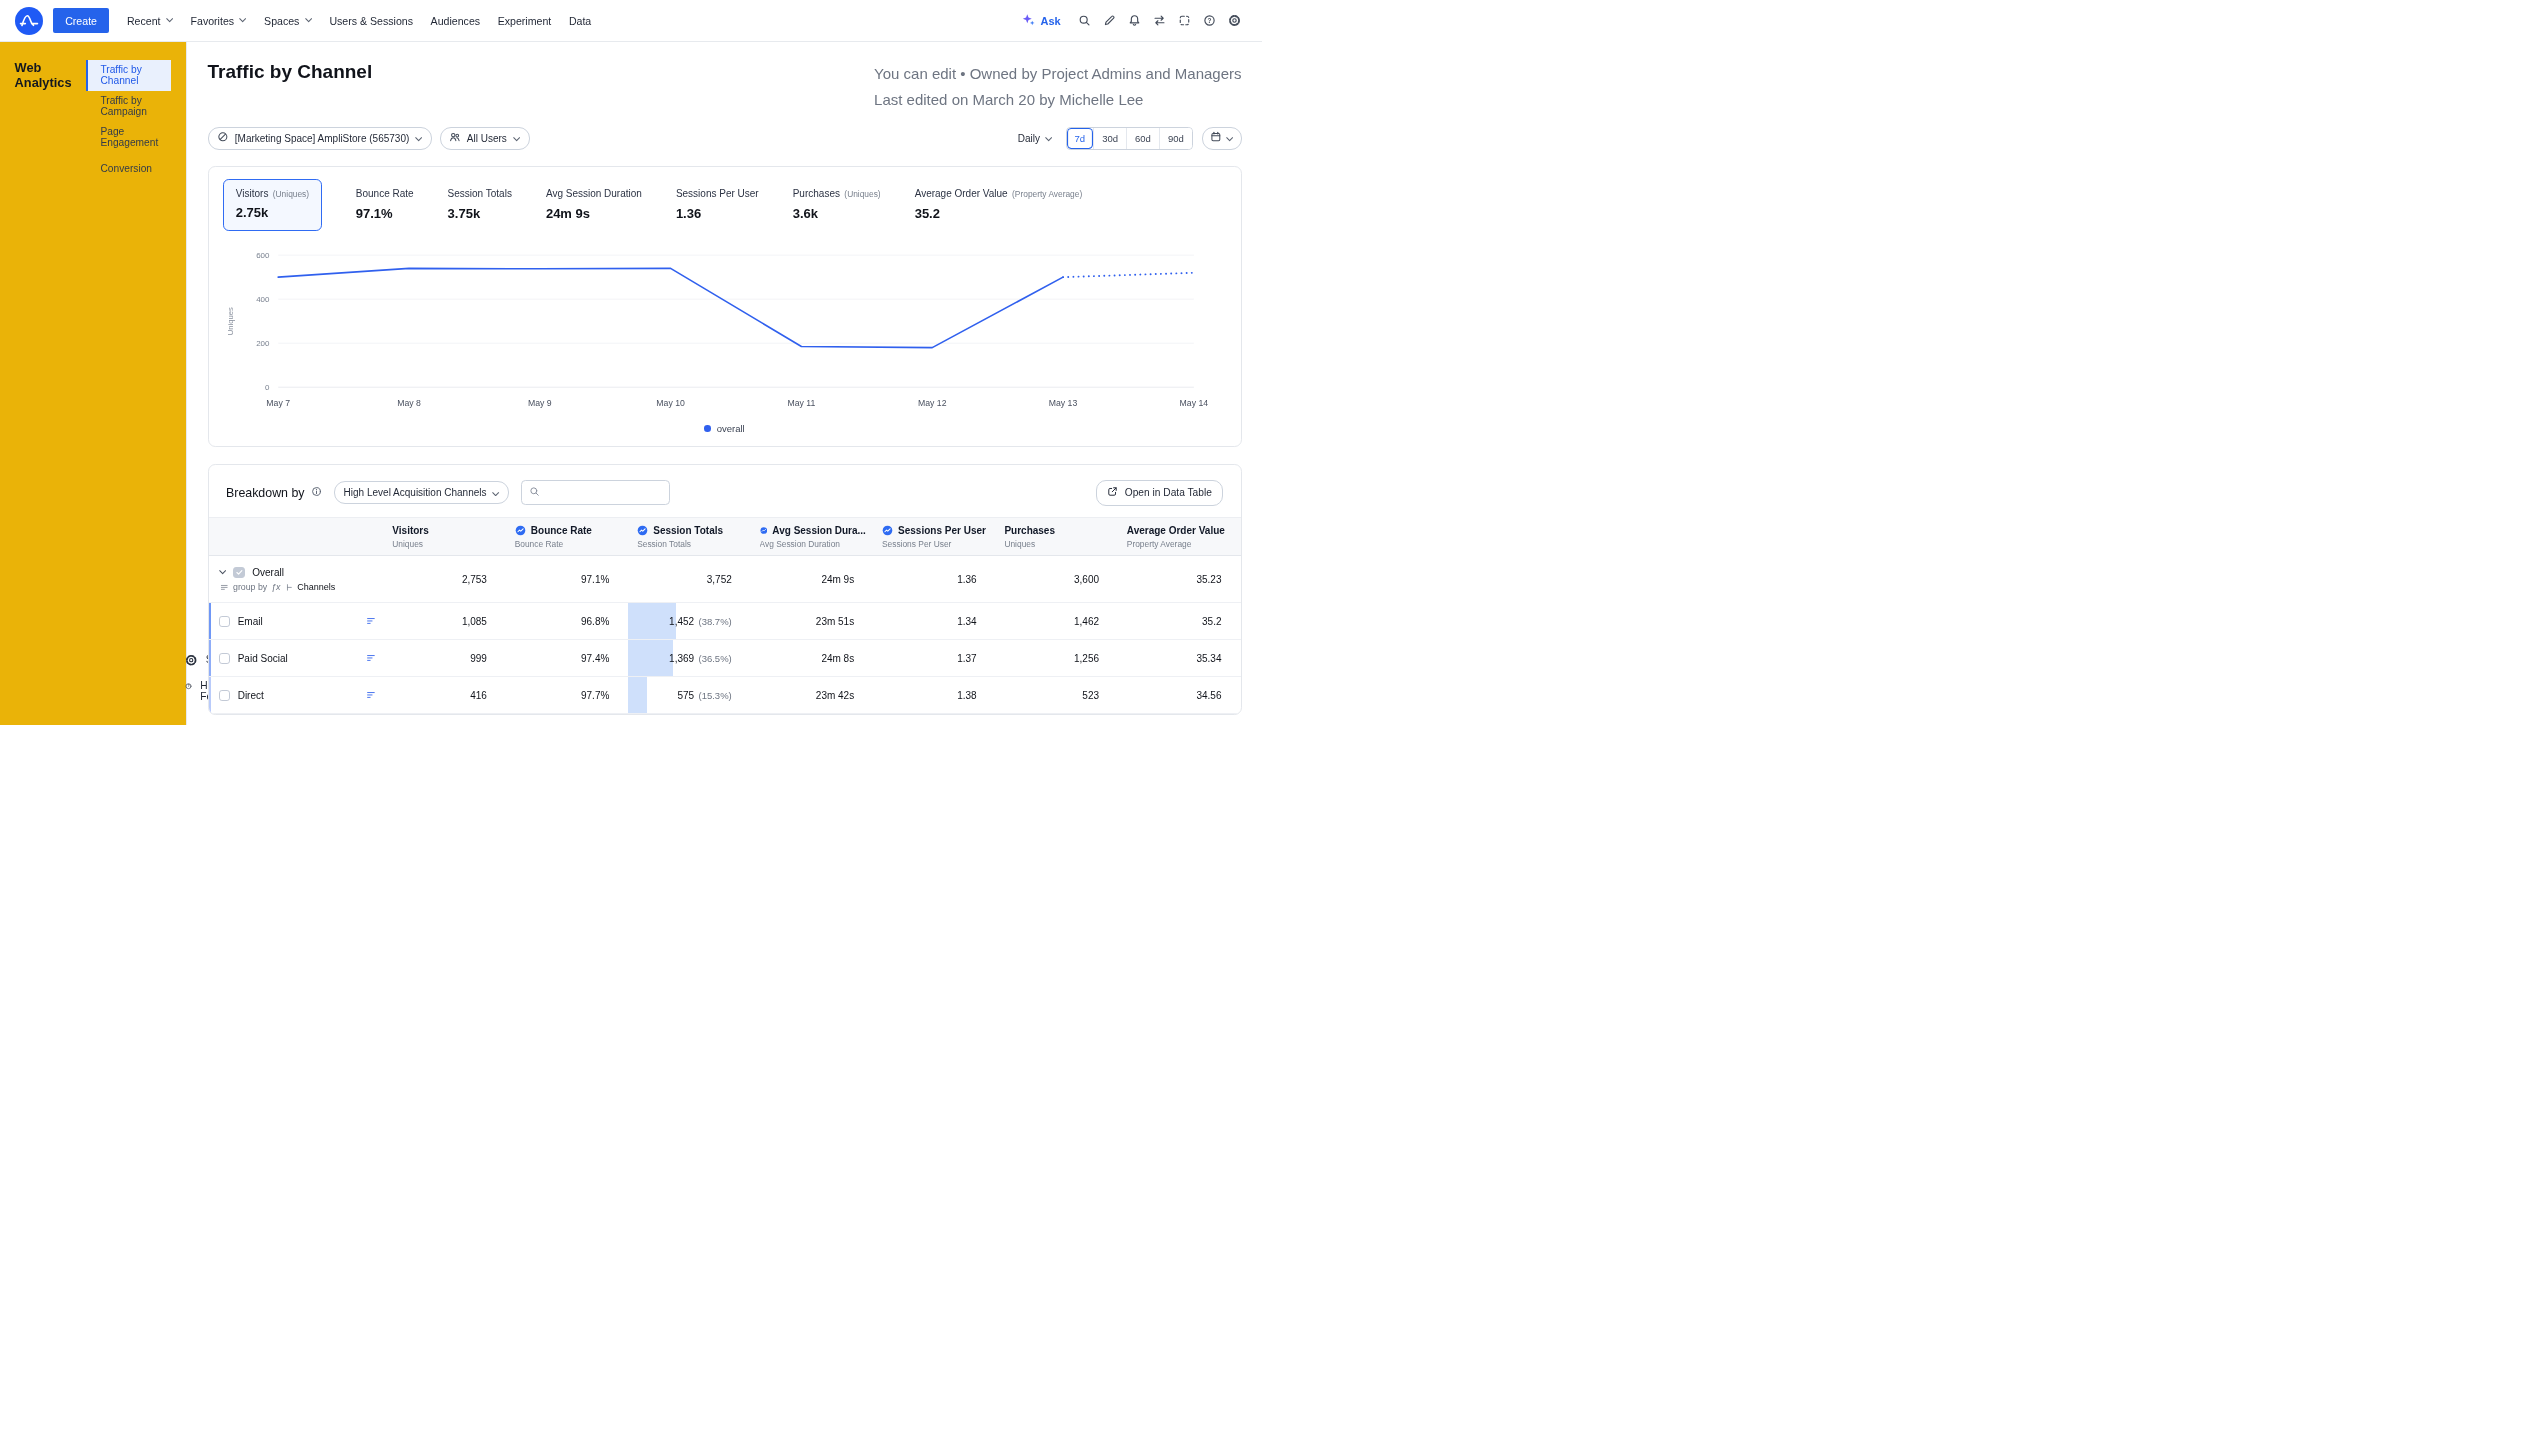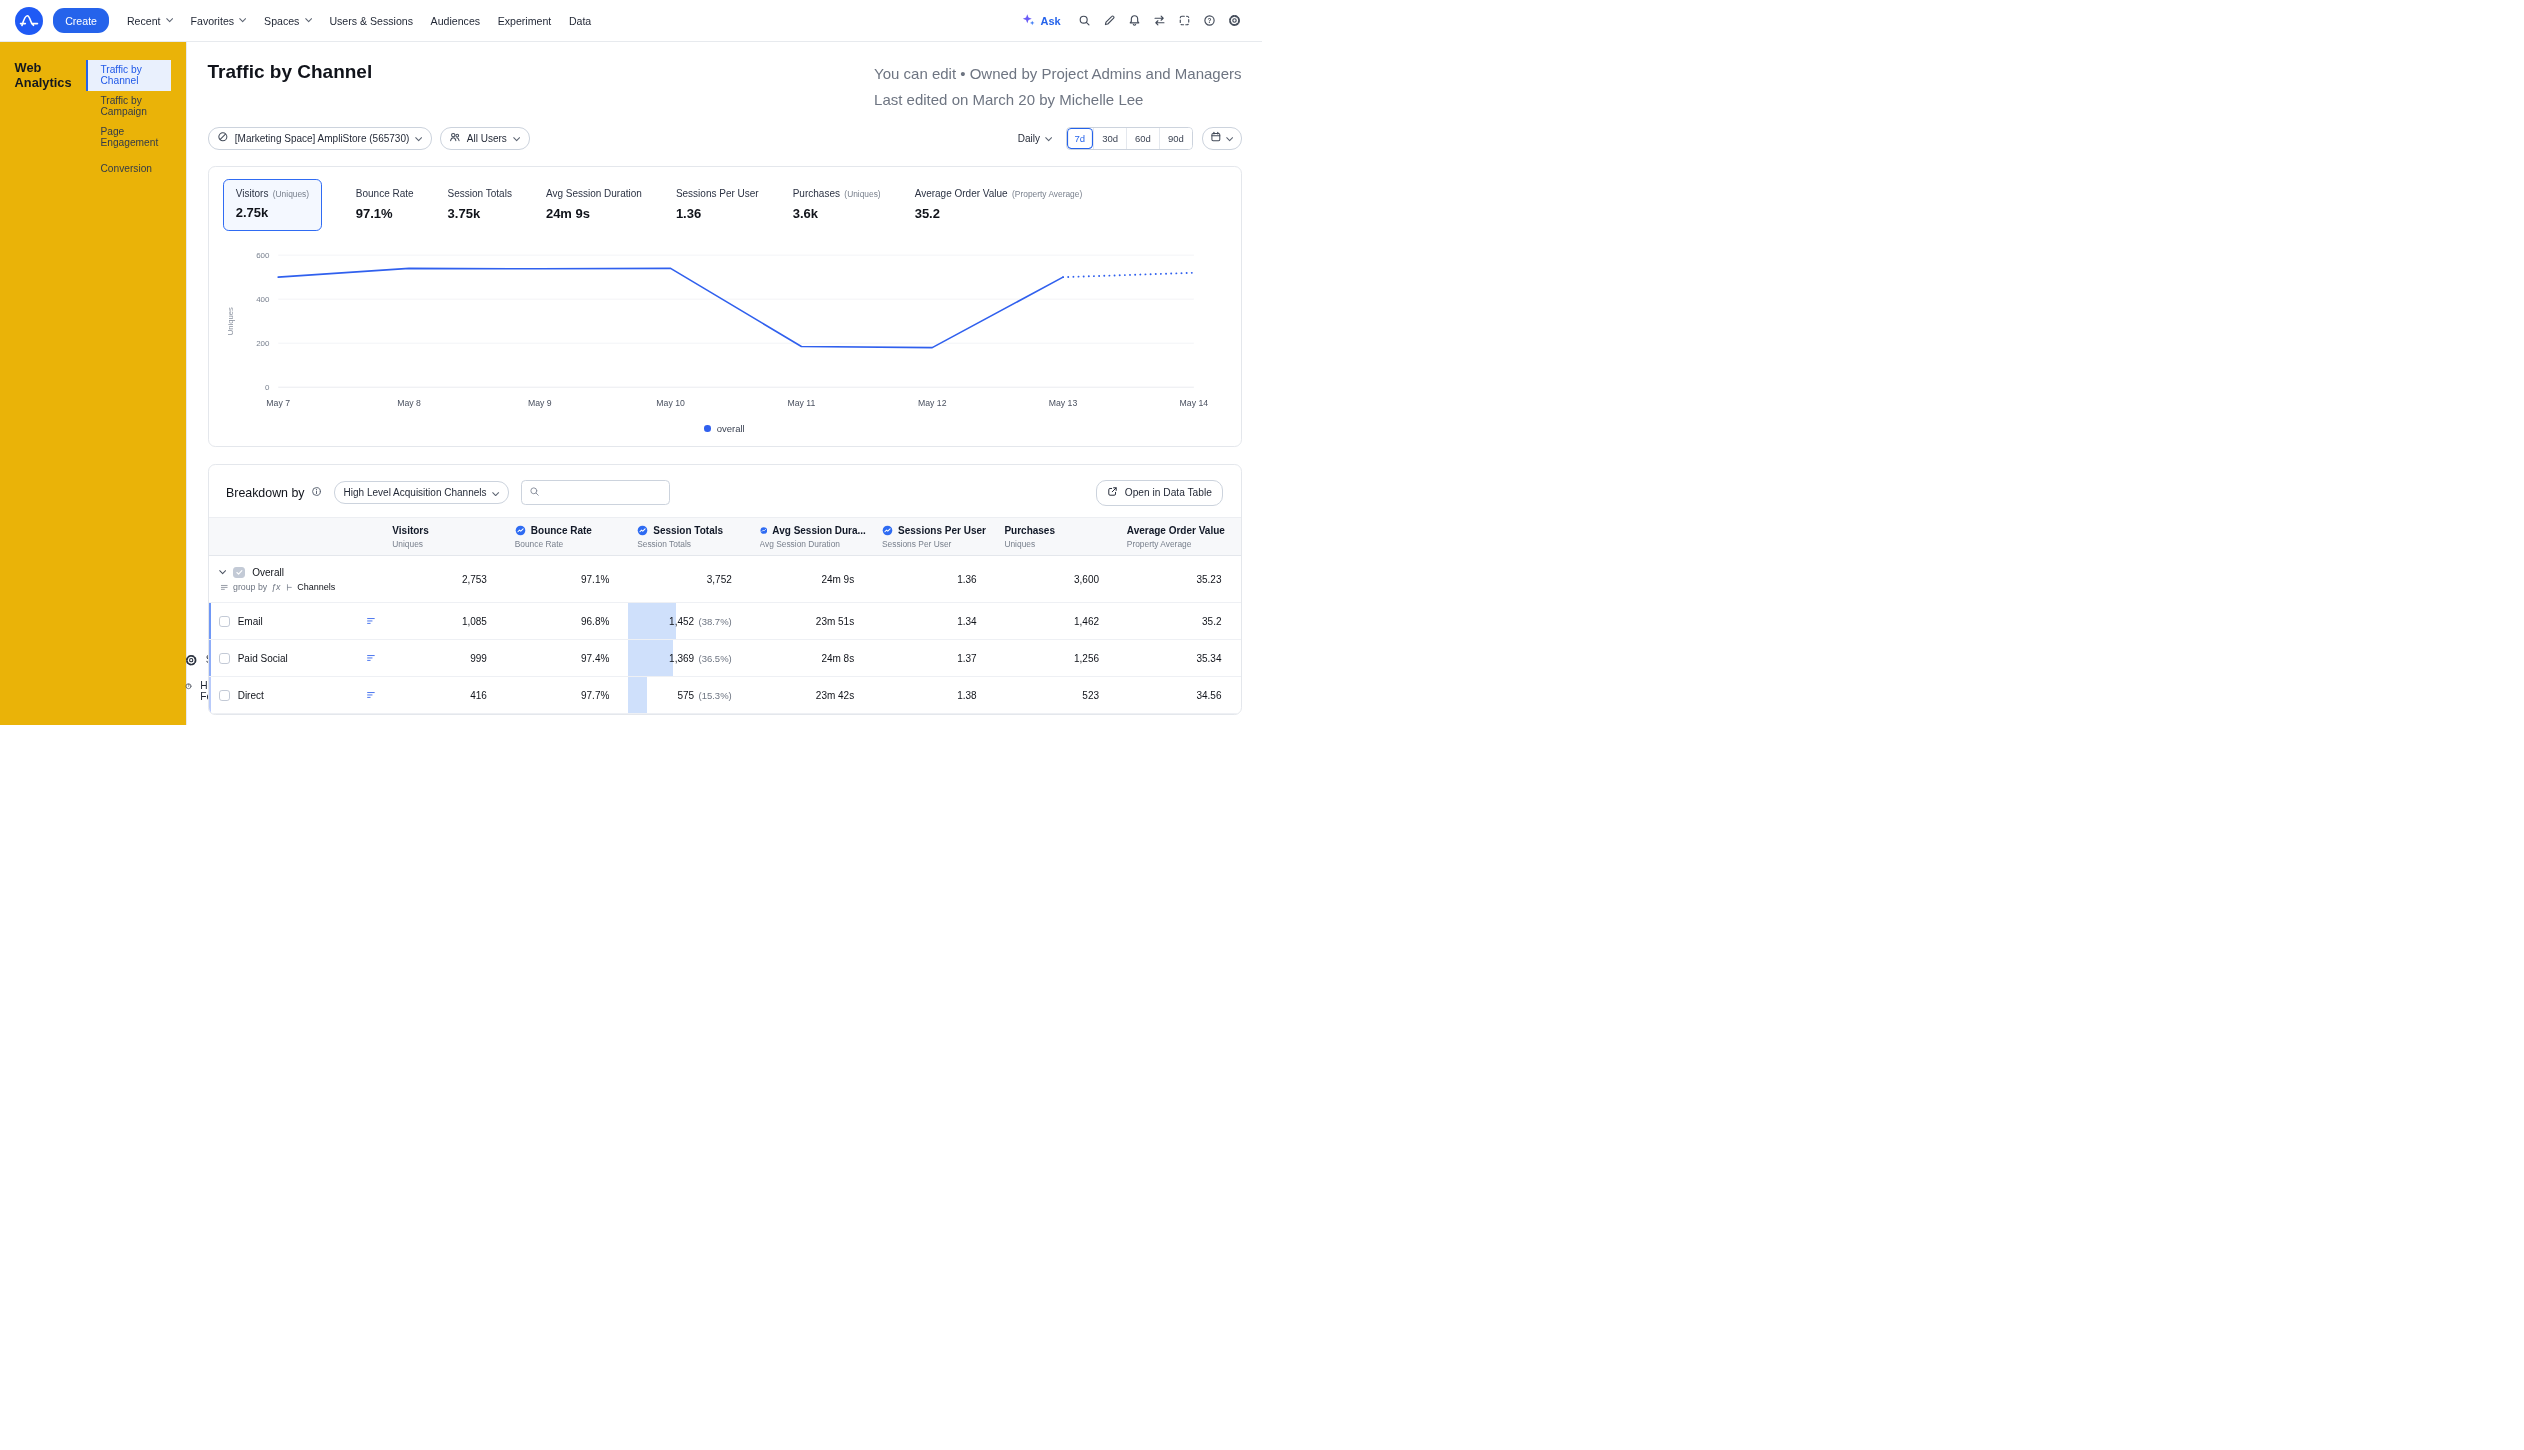--- a/index.html
+++ b/index.html
@@ -4,21 +4,21 @@
 <style>
   *{margin:0;padding:0;box-sizing:border-box}
   html,body{width:1262px;height:725px;overflow:hidden;background:#fff;
     font-family:"Liberation Sans",sans-serif;color:#1a2130}
   .app{display:flex;flex-direction:column;height:100%}
 
   
   .topnav{height:42px;flex:0 0 42px;display:flex;align-items:center;padding:0 14.6px;
     border-bottom:0.7px solid #e7eaee;background:#fff}
   .logo{width:28px;height:28px;margin-right:10.2px;flex:0 0 28px}
-  .btn-create{background:#2563eb;color:#fff;border:none;border-radius:11px;height:25.6px;
+  .btn-create{background:#2563eb;color:#fff;border:none;border-radius:2px;height:25.6px;
     padding:0 12.4px;font-size:10.6px;font-weight:500;margin-right:8.8px;cursor:pointer;
     font-family:inherit}
   .nav-items{display:flex;align-items:center}
   .nav-item{display:flex;align-items:center;gap:5.1px;padding:5.8px 8.8px;font-size:10.6px;
     color:#1f2533;border-radius:4.4px;cursor:pointer;white-space:nowrap}
   .nav-item svg,.chip svg.caret,.granularity svg.caret{color:#5a6270}
   .topnav-right{margin-left:auto;display:flex;align-items:center;gap:4.4px}
   .ask{display:flex;align-items:center;gap:5.1px;color:#2563eb;font-size:11px;font-weight:700;
     padding:4.4px 7.3px;cursor:pointer;white-space:nowrap}
   .icon-btn{width:25px;height:25px;display:flex;align-items:center;justify-content:center;

